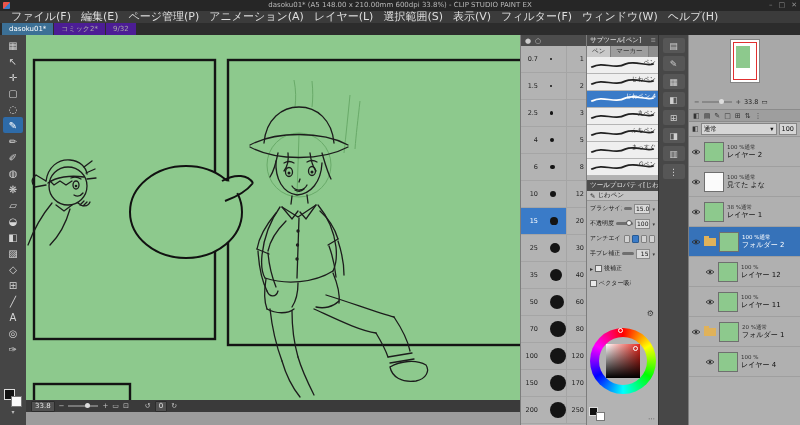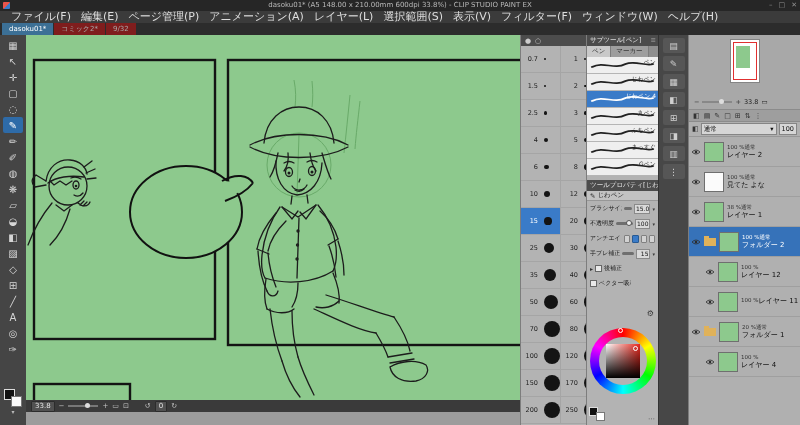--- a/index.html
+++ b/index.html
@@ -10,21 +10,21 @@
   
   .titlebar{position:absolute;left:0;top:0;width:800px;height:11px;background:#262626;color:#b9b9b9;
     font-size:7px;line-height:11px;text-align:center;white-space:nowrap}
   .titlebar .appicon{position:absolute;left:3px;top:2px;width:7px;height:7px;
     background:linear-gradient(135deg,#e8554d 0 50%,#3a7bc8 50% 100%);border-radius:1px}
   .win-controls{position:absolute;right:3px;top:0;height:11px;display:flex;gap:6px;color:#8f8f8f;font-size:7px;line-height:11px}
   .menubar{position:absolute;left:0;top:11px;width:800px;height:12px;background:#3b3b3b;display:flex;
     align-items:center;padding-left:6px;overflow:hidden;white-space:nowrap}
   .menu-item{font-size:11px;color:#dedede;padding:0 5px;line-height:12px}
   .tabbar{position:absolute;left:0;top:23px;width:800px;height:12px;background:#2c2c2c;display:flex;align-items:stretch;padding-left:2px}
-  .doc-tab{font-size:7px;line-height:12px;color:#a8a8a8;background:#7f1d1d;padding:0 7px;margin-right:1px;white-space:nowrap}
+  .doc-tab{font-size:7px;line-height:12px;color:#a8a8a8;background:#4c1d95;padding:0 7px;margin-right:1px;white-space:nowrap}
   .doc-tab.active{background:#3c7096;color:#fff}
 
   
   .toolstrip{position:absolute;left:0;top:35px;width:26px;height:390px;background:#454545;
     display:flex;flex-direction:column;align-items:center;padding-top:2px}
   .tool{width:20px;height:16px;display:flex;align-items:center;justify-content:center;
     color:#d6d6d6;font-size:10px;border-radius:2px;flex:0 0 auto}
   .tool.selected{background:#2e6ba8;color:#fff}
   .swatches{margin-top:auto;margin-bottom:6px;position:relative;width:18px;height:22px}
   .swatches .fg{position:absolute;left:0;top:0;width:11px;height:11px;background:#111;border:1px solid #ddd}
@@ -44,21 +44,21 @@
 
   
   .panel-h{height:11px;background:#4c4c4c;color:#e6e6e6;font-size:6.5px;line-height:11px;
     padding:0 3px;white-space:nowrap;overflow:hidden;position:relative}
   .panel-h .ph-x{position:absolute;right:2px;top:0;color:#aaa}
 
   
   .sizes{position:absolute;left:520px;top:35px;width:66px;height:390px;background:#b3b3b3;border-left:1px solid #7d7d7d}
   .sizes-h{height:11px;background:#4c4c4c;display:flex;align-items:center;gap:4px;padding:0 4px;color:#ccc;font-size:7px}
   .size-grid{display:grid;grid-template-columns:1fr 1fr}
-  .size-cell{height:27px;display:flex;align-items:center;gap:6px;padding-left:3px;
+  .size-cell{height:27px;display:flex;align-items:center;gap:12px;padding-left:3px;
     border-bottom:1px solid #a5a5a5;border-right:1px solid #a5a5a5}
   .size-cell .num{font-size:6.5px;color:#1e1e1e;min-width:14px;text-align:right}
   .size-cell .dot{background:#141414;border-radius:50%;flex:0 0 auto}
   .size-cell.selected{background:#3a7bc8}
   .size-cell.selected .num{color:#fff}
 
   
   .subtool{position:absolute;left:586px;top:35px;width:72px;height:145px;background:#b3b3b3;border-left:1px solid #7d7d7d}
   .st-tabs{height:11px;display:flex;background:#8f8f8f}
   .st-tab{font-size:6.5px;line-height:11px;padding:0 5px;color:#2e2e2e;background:#9e9e9e;border-right:1px solid #7d7d7d}
@@ -703,21 +703,21 @@
           </span>
         </div>
 
         <div class="layer-row indented">
           <svg class="eye" width="10" height="8" viewBox="0 0 10 8">
             <path d="M1,4 Q5,0 9,4 Q5,8 1,4 Z" fill="none" stroke="#2c2c2c" stroke-width="0.8"></path>
             <circle cx="5" cy="4" r="1.3" fill="#2c2c2c"></circle>
           </svg>
 
           <span class="thumb"></span>
-          <span style="display:flex;flex-direction:row;overflow:hidden">
+          <span style="display:flex;flex-direction:column;overflow:hidden">
             <span class="l-meta">100 %</span>
             <span class="l-name">レイヤー 11</span>
           </span>
         </div>
 
 
         <div class="layer-row">
           <svg class="eye" width="10" height="8" viewBox="0 0 10 8">
             <path d="M1,4 Q5,0 9,4 Q5,8 1,4 Z" fill="none" stroke="#2c2c2c" stroke-width="0.8"></path>
             <circle cx="5" cy="4" r="1.3" fill="#2c2c2c"></circle>

